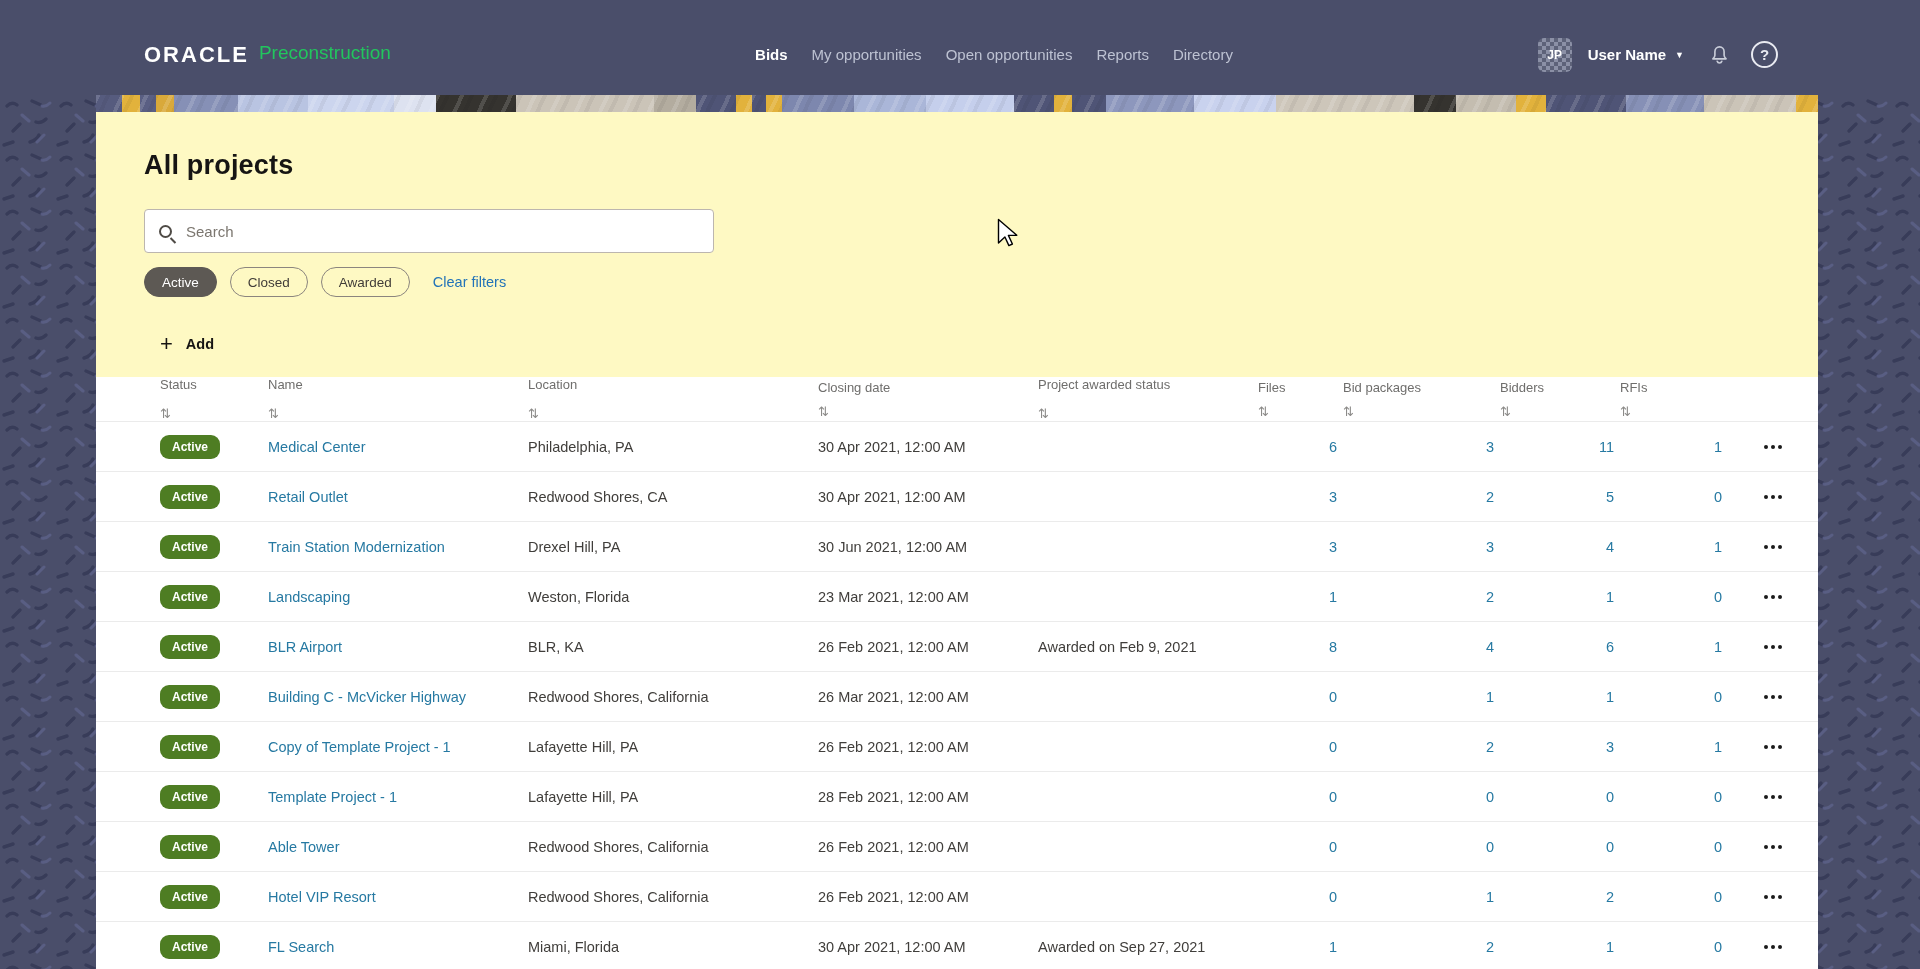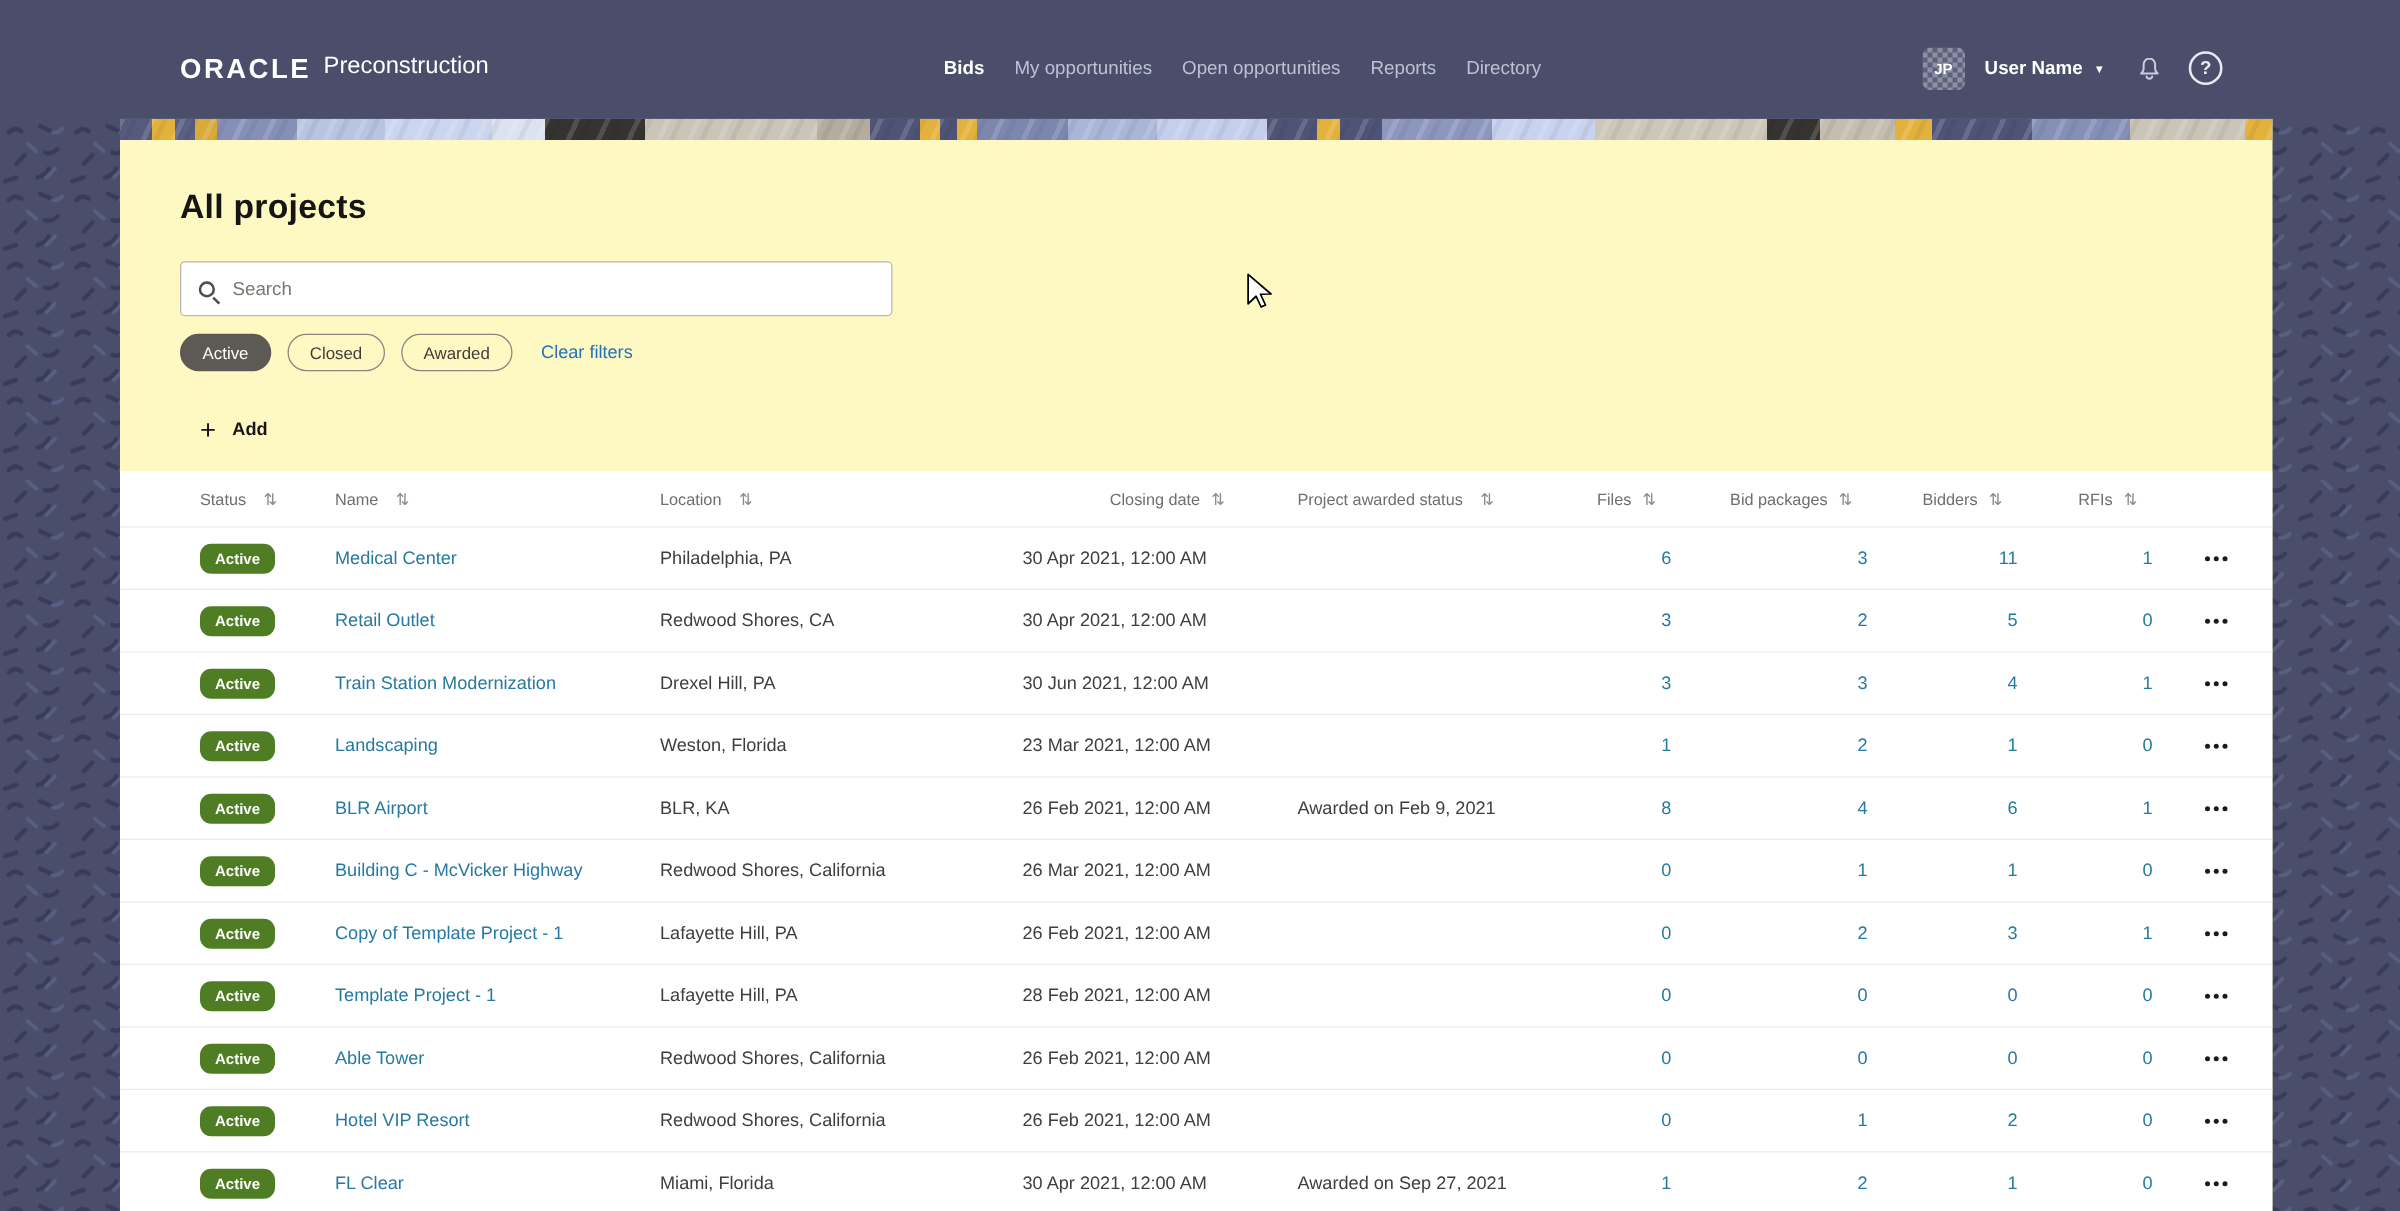--- a/index.html
+++ b/index.html
@@ -4,21 +4,21 @@
 <style>
   * { margin:0; padding:0; box-sizing:border-box; }
   html,body { width:1920px; height:969px; overflow:hidden; font-family:"Liberation Sans", sans-serif; }
   #stage { position:relative; width:1920px; height:969px; background:#4a4e6a; overflow:hidden; }
 
   
   .appbar { position:absolute; top:0; left:0; width:1920px; height:95px; background:#4a4e6a; z-index:3;
             display:flex; align-items:center; padding-top:14px; }
   .brand { position:absolute; left:144px; display:flex; align-items:flex-start; gap:10px; color:#fff; }
   .brand .oracle { font-size:22px; font-weight:700; letter-spacing:2px; }
-  .brand .product { font-size:19px; font-weight:400; color:#ffffff; }
+  .brand .product { font-size:19px; font-weight:400; color:#22c55e; }
   .topnav { position:absolute; left:50%; transform:translateX(-50%); margin-left:34px; display:flex; gap:24px; align-items:center; }
   .nav-item { font-size:15px; color:#bdc2d2; text-decoration:none; cursor:pointer; white-space:nowrap; }
   .nav-item.active { color:#ffffff; font-weight:700; }
   .userzone { position:absolute; right:142px; display:flex; align-items:center; }
   .avatar { width:34px; height:34px; border-radius:6px; position:relative; color:#fff; font-size:12px; font-weight:700;
             display:flex; align-items:center; justify-content:center;
             background:repeating-conic-gradient(#8b90a6 0 25%, #5d6279 0 50%) 0 0/8px 8px; }
   .username { margin-left:16px; color:#fff; font-size:15px; font-weight:700; display:flex; align-items:center; gap:9px; cursor:pointer; }
   .caret { font-size:9px; color:#fff; }
   .iconbtn { background:none; border:none; cursor:pointer; display:flex; align-items:center; justify-content:center; }
@@ -84,21 +84,21 @@
   .c-loc    { width:290px; }
   .c-date   { width:180px; }
   .c-award  { width:260px; padding-left:40px; }
   .c-files  { width:85px;  }
   .c-bp     { width:157px; }
   .c-bid    { width:120px; }
   .c-rfi    { width:108px; }
   .c-kebab  { width:90px; display:flex; justify-content:center; }
   .num { text-align:right; padding-right:6px; }
 
-  .hcell { display:flex; align-items:flex-start; gap:14px; font-size:13px; color:#6f6e6c; cursor:pointer; }
+  .hcell { display:flex; align-items:flex-start; gap:14px; font-size:13px; color:#6f6e6c; cursor:pointer;flex-direction:column; }
   .hcell.hnum { justify-content:flex-end; gap:9px; padding-right:18px; }
   .sort { font-size:13px; color:#8c8b89; }
 
   .badge { display:inline-block; background:#4e7d23; color:#fff; font-size:12px; font-weight:700;
            padding:5px 12px; border-radius:9px; }
   .cell-text { font-size:14.5px; color:#403e3b; }
   a.tlink { color:#2679a2; text-decoration:none; font-size:14.5px; cursor:pointer; }
   .kebab { background:none; border:none; cursor:pointer; display:flex; gap:3px; align-items:center; padding:6px; }
   .kebab i { width:4px; height:4px; border-radius:50%; background:#1b1b1b; display:block; }
 
@@ -434,21 +434,21 @@
                   <i></i>
                   <i></i>
                   <i></i>
                 </span>
       </button>
     </div>
   </div>
 
   <div class="trow">
     <div class="c-status"><span class="badge">Active</span></div>
-    <div class="c-name"><a class="tlink">FL Clear</a></div>
+    <div class="c-name"><a class="tlink">FL Search</a></div>
     <div class="c-loc cell-text">Miami, Florida</div>
     <div class="c-date cell-text">30 Apr 2021, 12:00 AM</div>
     <div class="c-award cell-text">Awarded on Sep 27, 2021</div>
     <div class="c-files num"><a class="tlink">1</a></div>
     <div class="c-bp num"><a class="tlink">2</a></div>
     <div class="c-bid num"><a class="tlink">1</a></div>
     <div class="c-rfi num"><a class="tlink">0</a></div>
     <div class="c-kebab">
       <button class="kebab">
         <span style="display:flex;gap:3px;">

